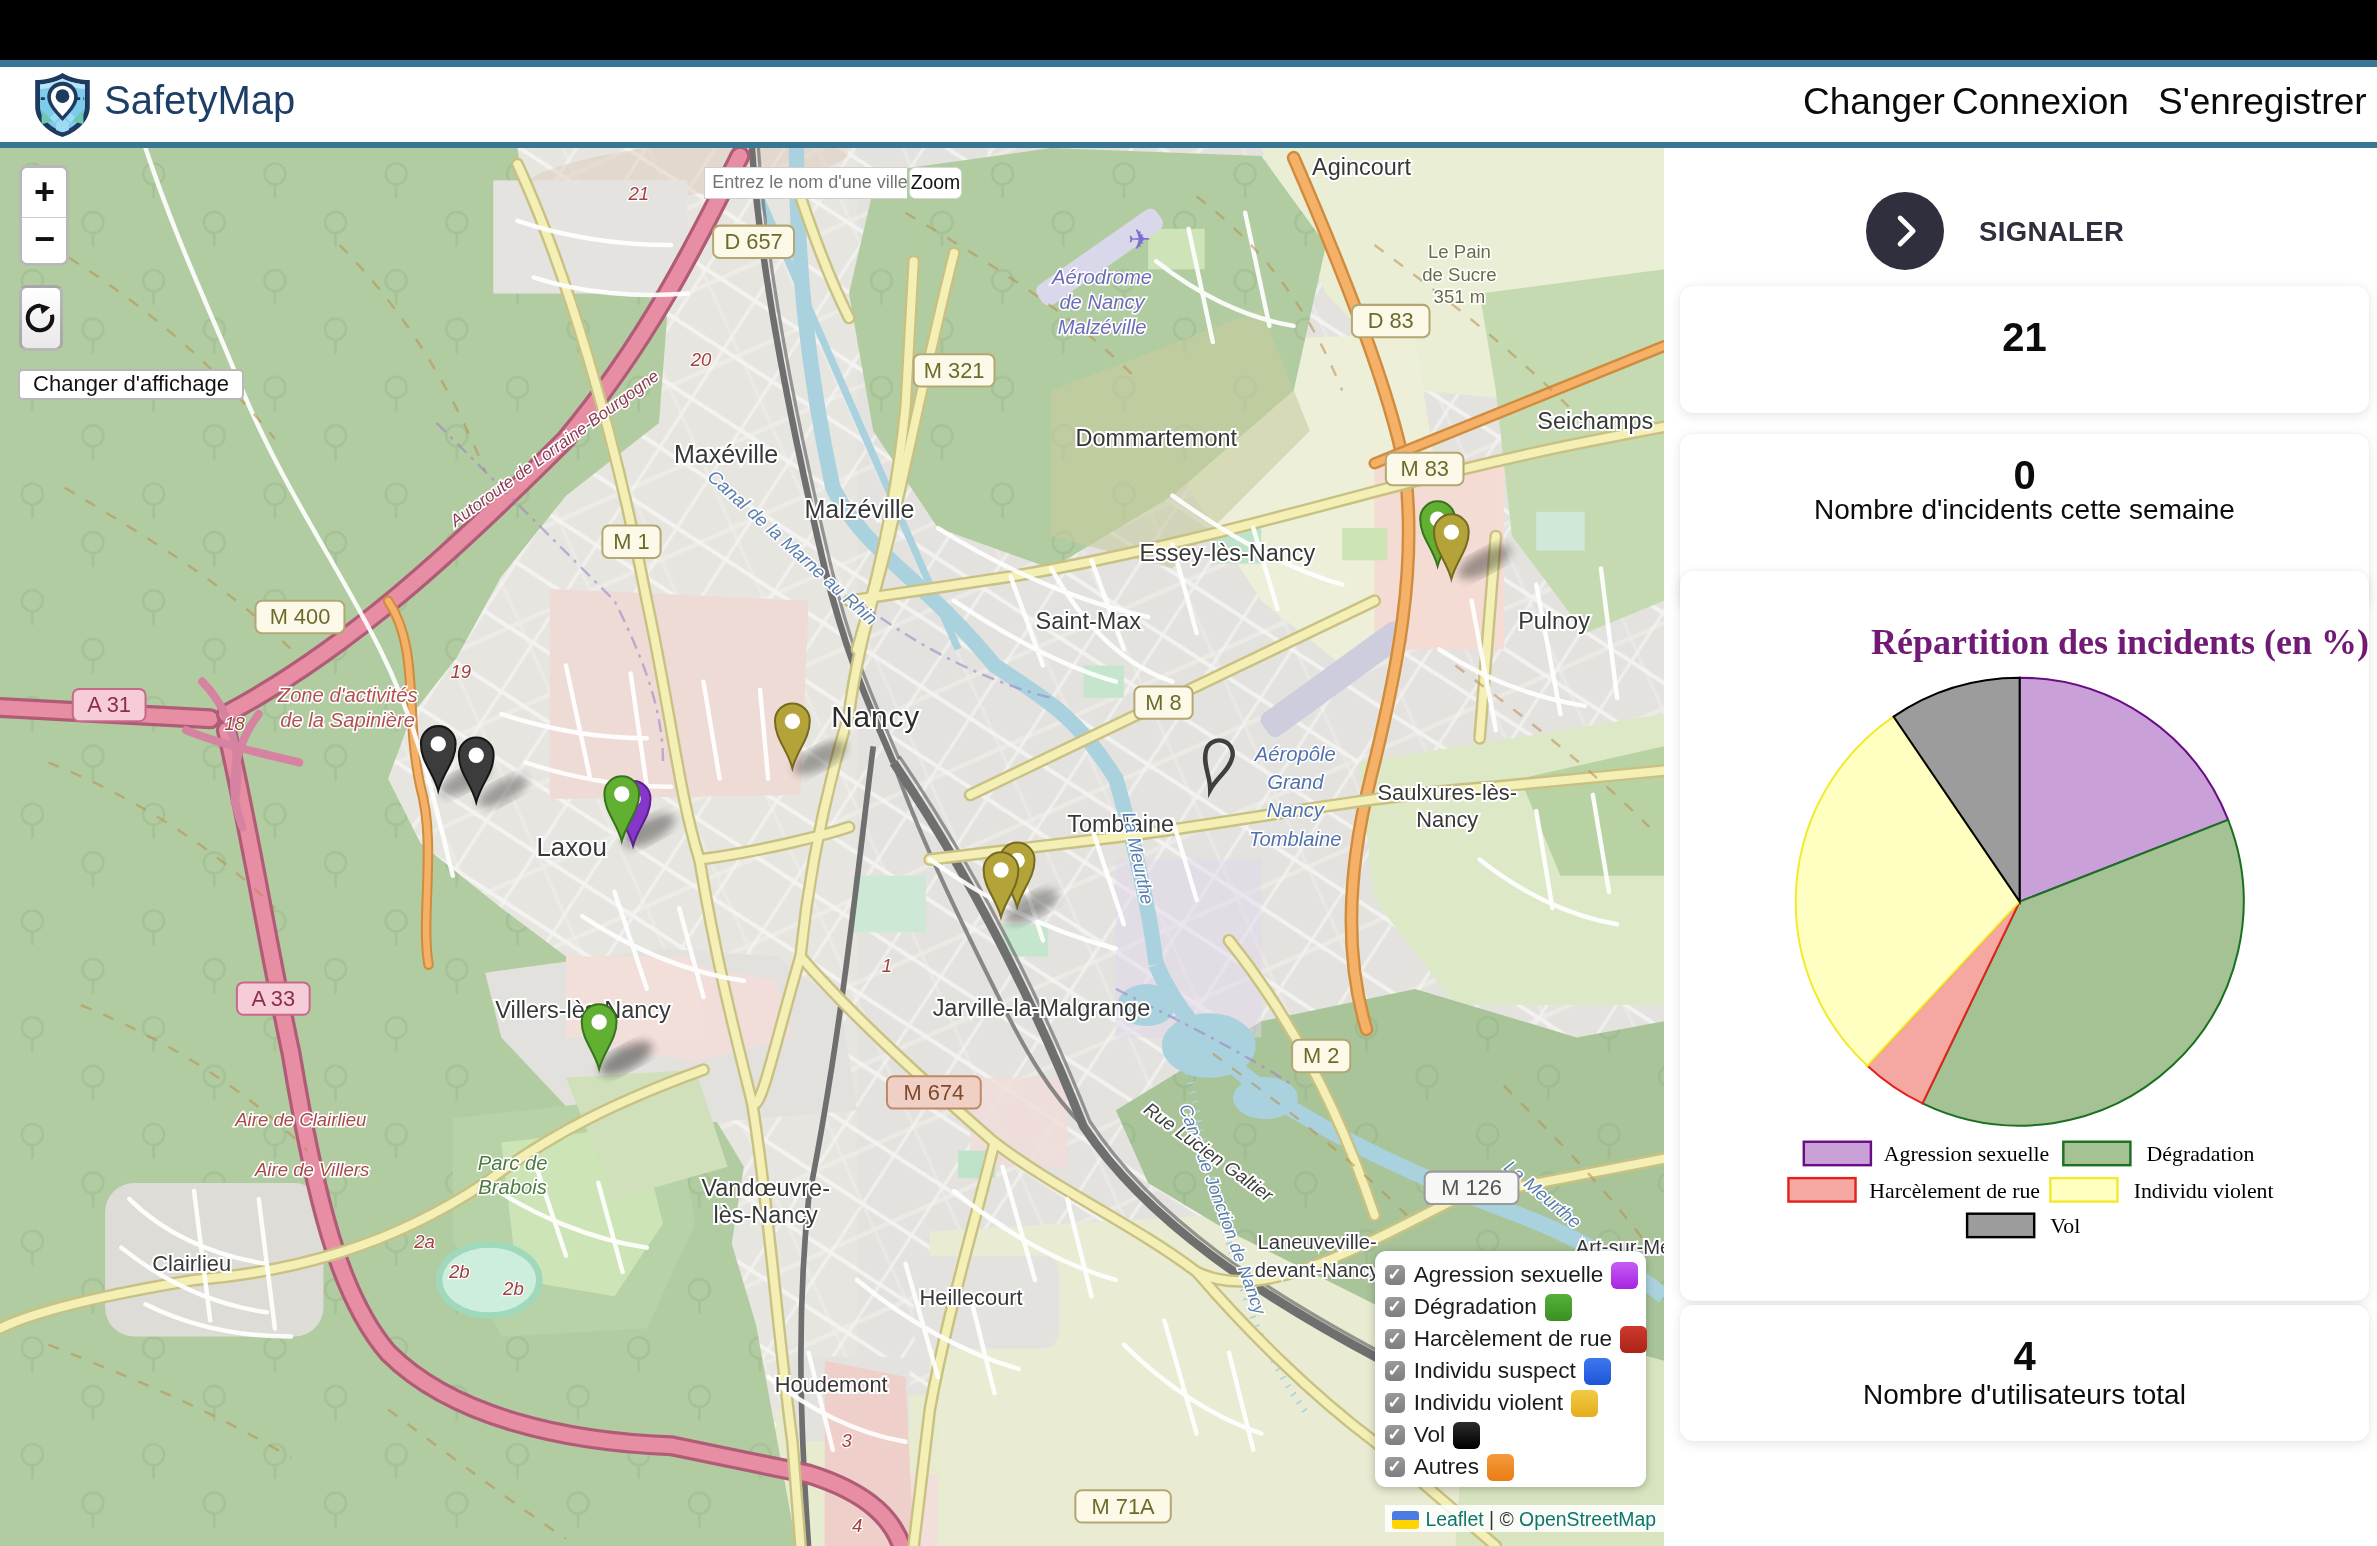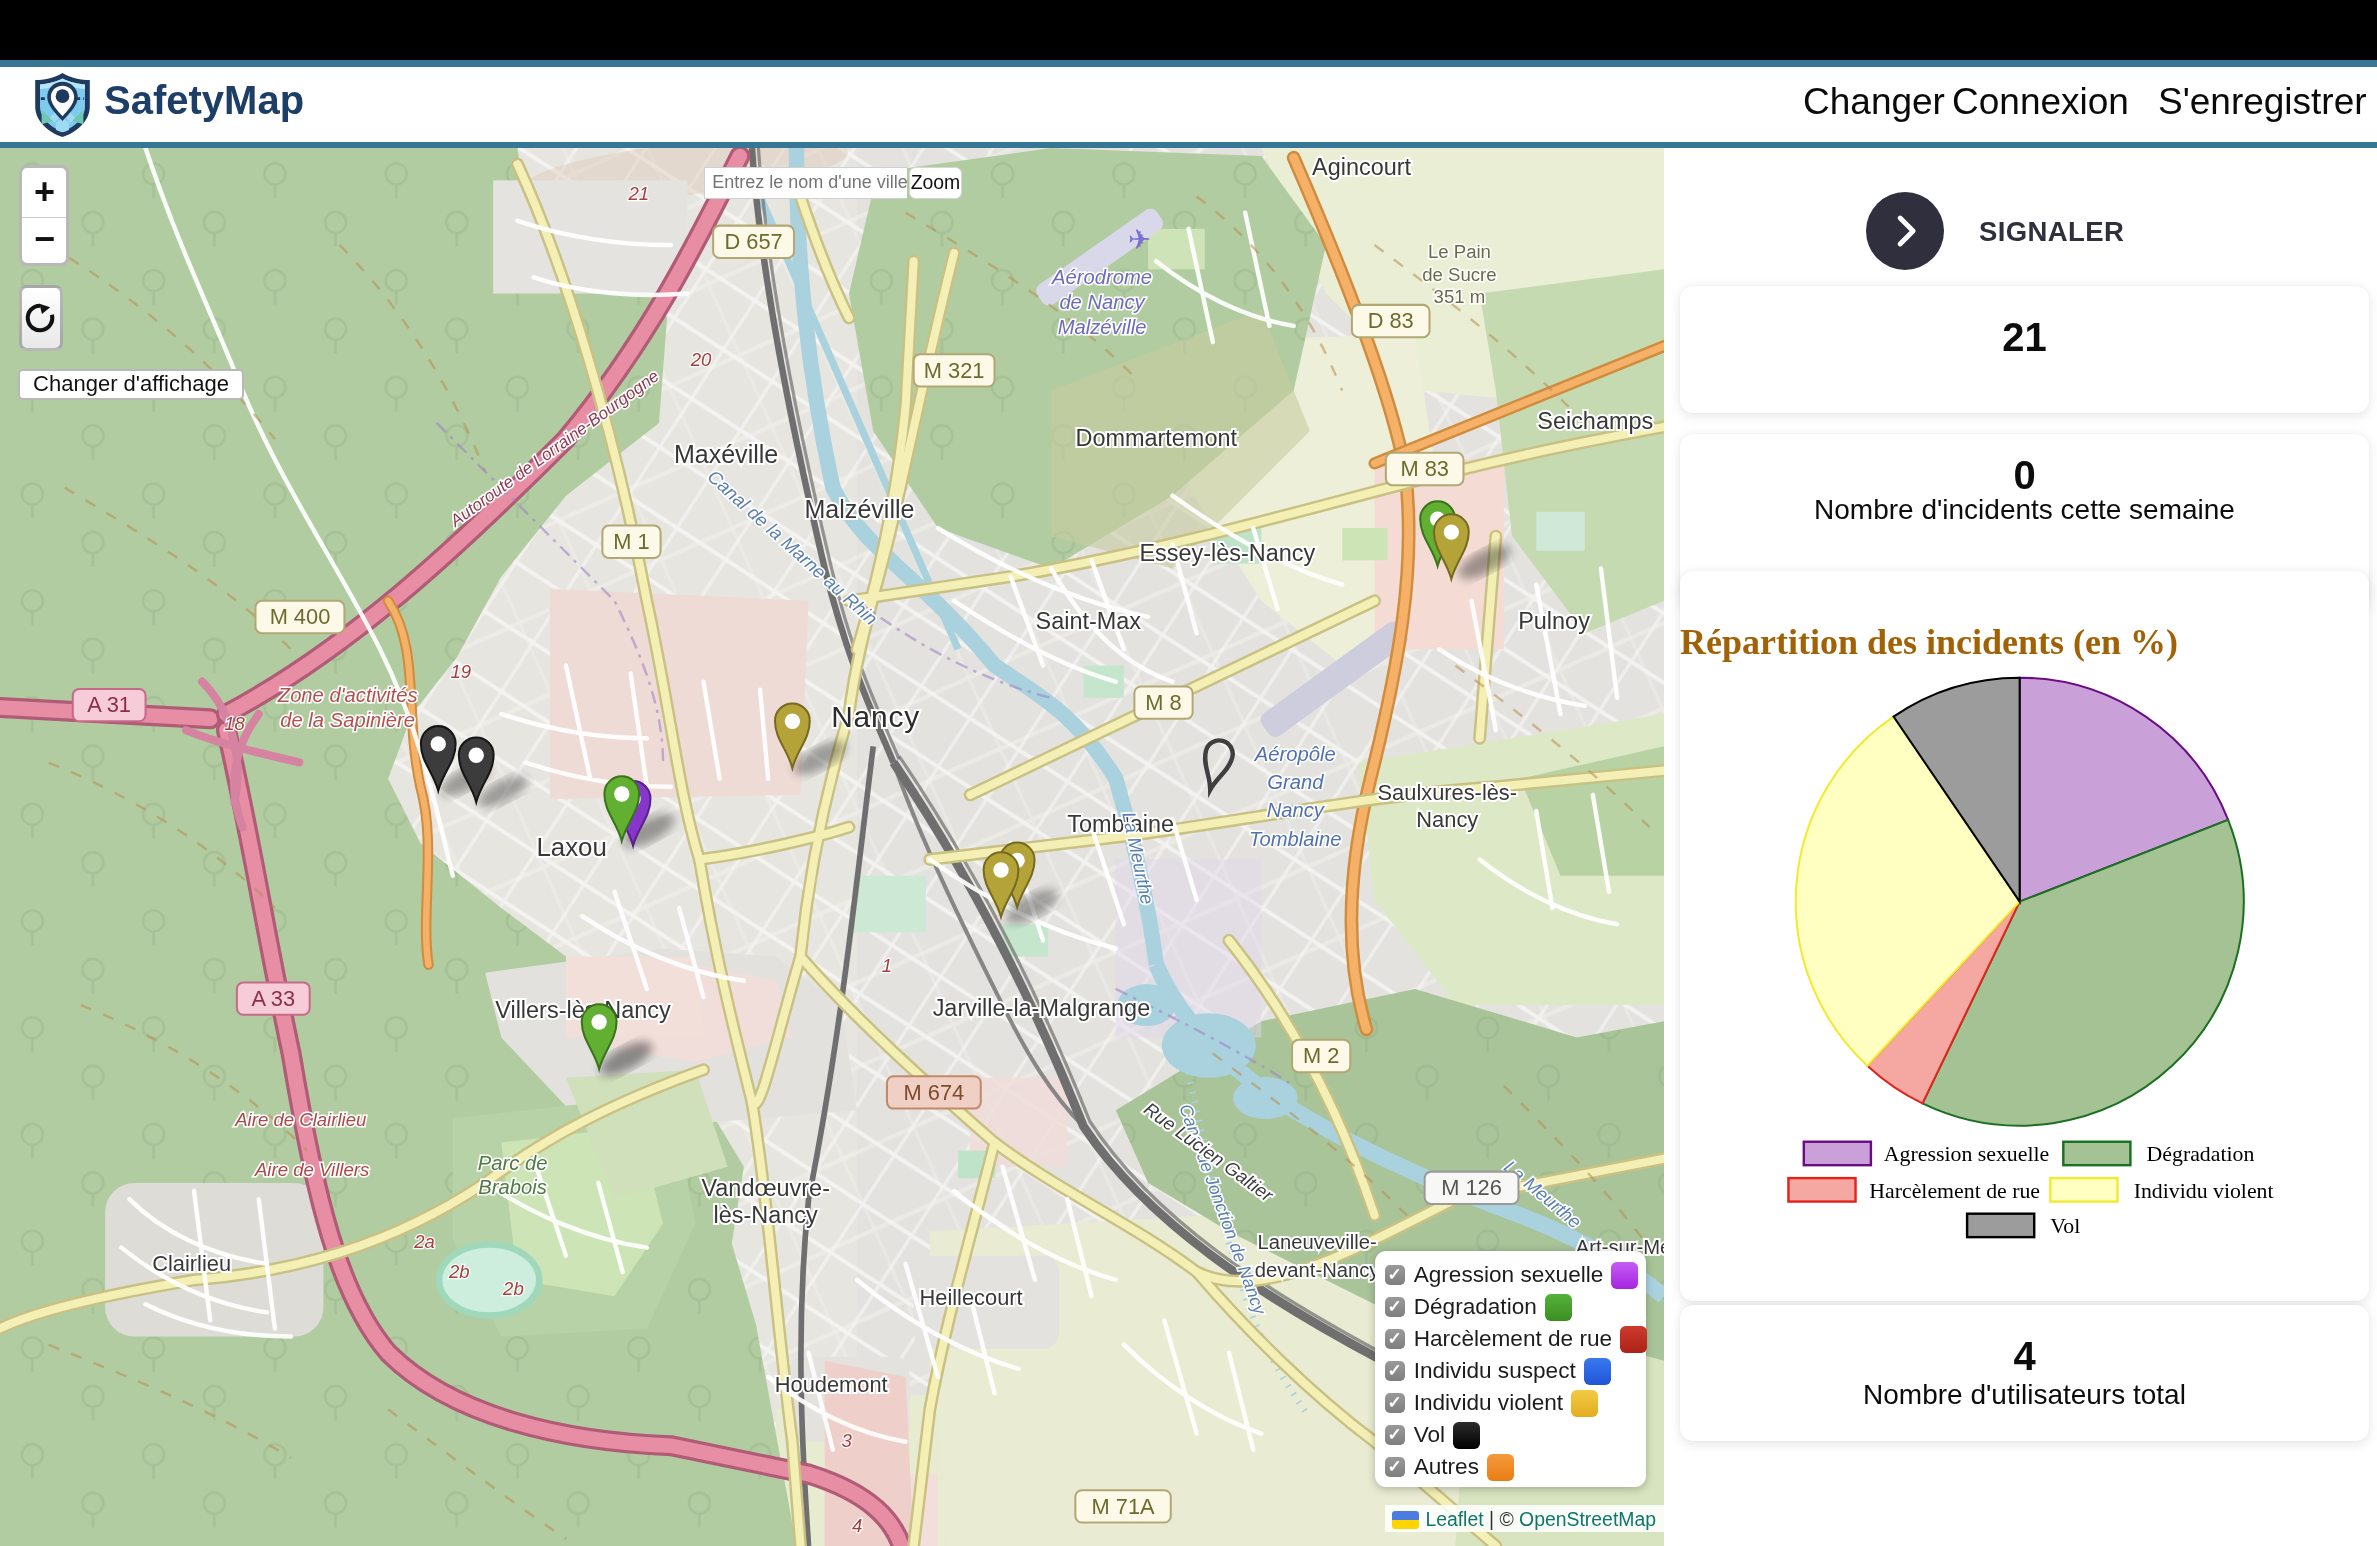--- a/index.html
+++ b/index.html
@@ -4,21 +4,21 @@
 <title>SafetyMap</title>
 <style>
   * { margin:0; padding:0; box-sizing:border-box; }
   html,body { width:2377px; height:1546px; overflow:hidden; background:#fff;
     font-family:"Liberation Sans", sans-serif; }
   .abs { position:absolute; }
   #topblack { left:0; top:0; width:2377px; height:60px; background:#000; }
   .tealbar { left:0; width:2377px; height:7.3px; background:#377795; }
   #navbar { left:0; top:67px; width:2377px; height:74px; background:#fff; }
   #logo { left:32px; top:71px; }
-  #brand { left:104px; top:78px; font-size:40px; font-weight:bold; color:#1d3e66; }
+  #brand { left:104px; top:78px; font-size:40px; font-weight:normal; color:#1d3e66; }
   .navlink { top:81px; font-size:37px; color:#0a0a0a; }
   #map { left:0; top:148px; width:1664px; height:1398px; background:#e8e7e2; overflow:hidden; }
   #sidebar { left:1664px; top:148px; width:713px; height:1398px; background:#ffffff; }
   .card { position:absolute; left:16px; width:689px; background:#fff; border-radius:13px;
      box-shadow:0 2.4px 11.3px rgba(0,0,0,0.10), 0 0 1.6px rgba(0,0,0,0.06); }
   .bignum { position:absolute; width:100%; text-align:center; font-weight:bold; font-size:40px; color:#0c0c0c; }
   .cardlabel { position:absolute; width:100%; text-align:center; font-size:28px; color:#0c0c0c; }
   .mapctl { position:absolute; background:#fff; border:3.2px solid rgba(0,0,0,0.28); border-radius:8px; }
   #legendbox { position:absolute; left:1375px; top:1103px; width:271px; height:236px; background:#fff;
      border-radius:11.3px; box-shadow:0 1.6px 8px rgba(0,0,0,0.25); padding:8px 0 0 9.7px; }
@@ -410,21 +410,21 @@
   </div>
   <div style="position:absolute; left:315px; top:68px; font-size:27.5px; font-weight:bold; color:#2f2f3e; letter-spacing:0.4px;">SIGNALER</div>
   <div class="card" style="top:138px; height:127px;">
     <div class="bignum" style="top:29px;">21</div>
   </div>
   <div class="card" style="top:286px; height:174px;">
     <div class="bignum" style="top:19.4px;">0</div>
     <div class="cardlabel" style="top:60px;">Nombre d'incidents cette semaine</div>
   </div>
   <div class="card" style="top:423px; height:730px; font-family:'Liberation Serif',serif;">
-    <div style="position:absolute; top:50px; width:100%; text-align:left; font-size:36px; font-weight:bold; color:#a16207;">Répartition des incidents (en&nbsp;%)</div>
+    <div style="position:absolute; top:50px; width:100%; text-align:right; font-size:36px; font-weight:bold; color:#701a75;">Répartition des incidents (en&nbsp;%)</div>
     <svg width="689" height="730" viewBox="0 0 852 903" style="position:absolute; left:0; top:0;">
       <g stroke-width="2.5">
         <path d="M420,409 L420,132 A277,277 0 0 1 677.9,307.8 Z" fill="#c9a0d8" stroke="#6a0d84"></path>
         <path d="M420,409 L677.9,307.8 A277,277 0 0 1 299.8,658.6 Z" fill="#a4c294" stroke="#1c7022"></path>
         <path d="M420,409 L299.8,658.6 A277,277 0 0 1 231.6,612.0 Z" fill="#f5a8a1" stroke="#e3231b"></path>
         <path d="M420,409 L231.6,612.0 A277,277 0 0 1 264.0,180.1 Z" fill="#ffffc2" stroke="#f2ea2f"></path>
         <path d="M420,409 L264.0,180.1 A277,277 0 0 1 420,132 Z" fill="#9c9c9c" stroke="#000"></path>
       </g>
       <g stroke-width="3">
         <rect x="153" y="706" width="83" height="29" fill="#c9a0d8" stroke="#6a0d84"></rect>

